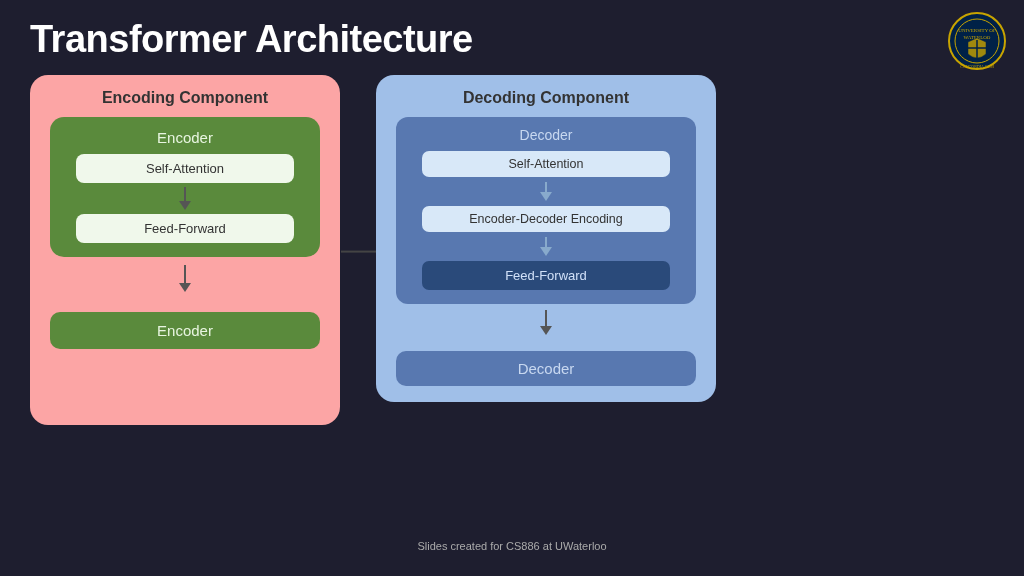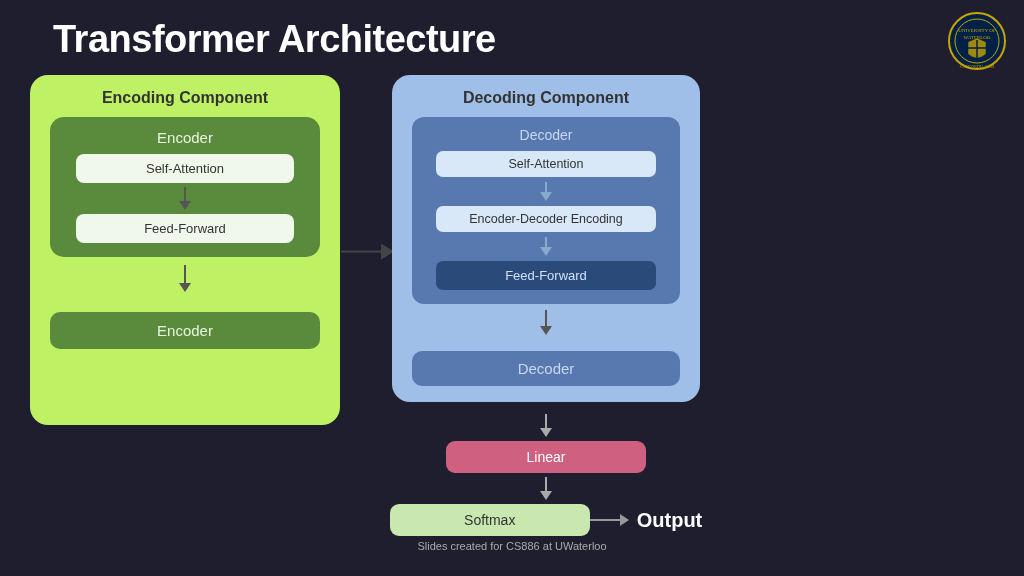--- a/index.html
+++ b/index.html
@@ -21,32 +21,31 @@
       display: flex;
       flex-direction: column;
       padding: 18px 30px 10px 30px;
     }
     .title {
       font-size: 38px;
       font-weight: 700;
       color: #fff;
       margin-bottom: 14px;
       letter-spacing: -0.5px;
-      margin-left: 23px;
     }
     .main-content {
       display: flex;
       flex-direction: row;
       align-items: flex-start;
       gap: 36px;
       flex: 1;
     }
     
     .encoding-component {
-      background: #bef264;
+      background: #fca5a5;
       border-radius: 18px;
       padding: 14px 20px 16px 20px;
       width: 310px;
       min-height: 350px;
       display: flex;
       flex-direction: column;
       align-items: center;
       position: relative;
     }
     .encoding-component .component-label {
@@ -109,21 +108,21 @@
       font-size: 15px;
       font-weight: 500;
       margin-top: 12px;
     }
 
     
     .decoding-component {
       background: #a0bfe8;
       border-radius: 18px;
       padding: 14px 20px 16px 20px;
-      width: 308px;
+      width: 340px;
       display: flex;
       flex-direction: column;
       align-items: center;
       position: relative;
     }
     .decoding-component .component-label {
       font-size: 16px;
       font-weight: 600;
       color: #333;
       margin-bottom: 10px;
@@ -361,37 +360,18 @@
         </div>
 
         <div class="arrow-down" style="margin:6px 0;">
           <div class="line" style="height:16px;"></div>
           <div class="head"></div>
         </div>
 
         <div class="decoder-bottom">Decoder</div>
       </div>
 
-      <div class="below-decoding">
-        <div class="arrow-down" style="margin:4px 0;">
-          <div class="line" style="height:14px; background:#aaa;"></div>
-          <div class="head" style="border-top-color:#aaa;"></div>
-        </div>
-        <div class="linear-box">Linear</div>
-        <div class="arrow-down" style="margin:4px 0;">
-          <div class="line" style="height:14px; background:#aaa;"></div>
-          <div class="head" style="border-top-color:#aaa;"></div>
-        </div>
-        <div class="output-row">
-          <div class="softmax-box">Softmax</div>
-          <div class="arrow-right-output">
-            <div class="line"></div>
-            <div class="head"></div>
-          </div>
-          <span class="output-label">Output</span>
-        </div>
-      </div>
     </div>
 
   </div>
 
   <div class="footer-text">Slides created for CS886 at UWaterloo</div>
 </div>
 
 </body></html>

